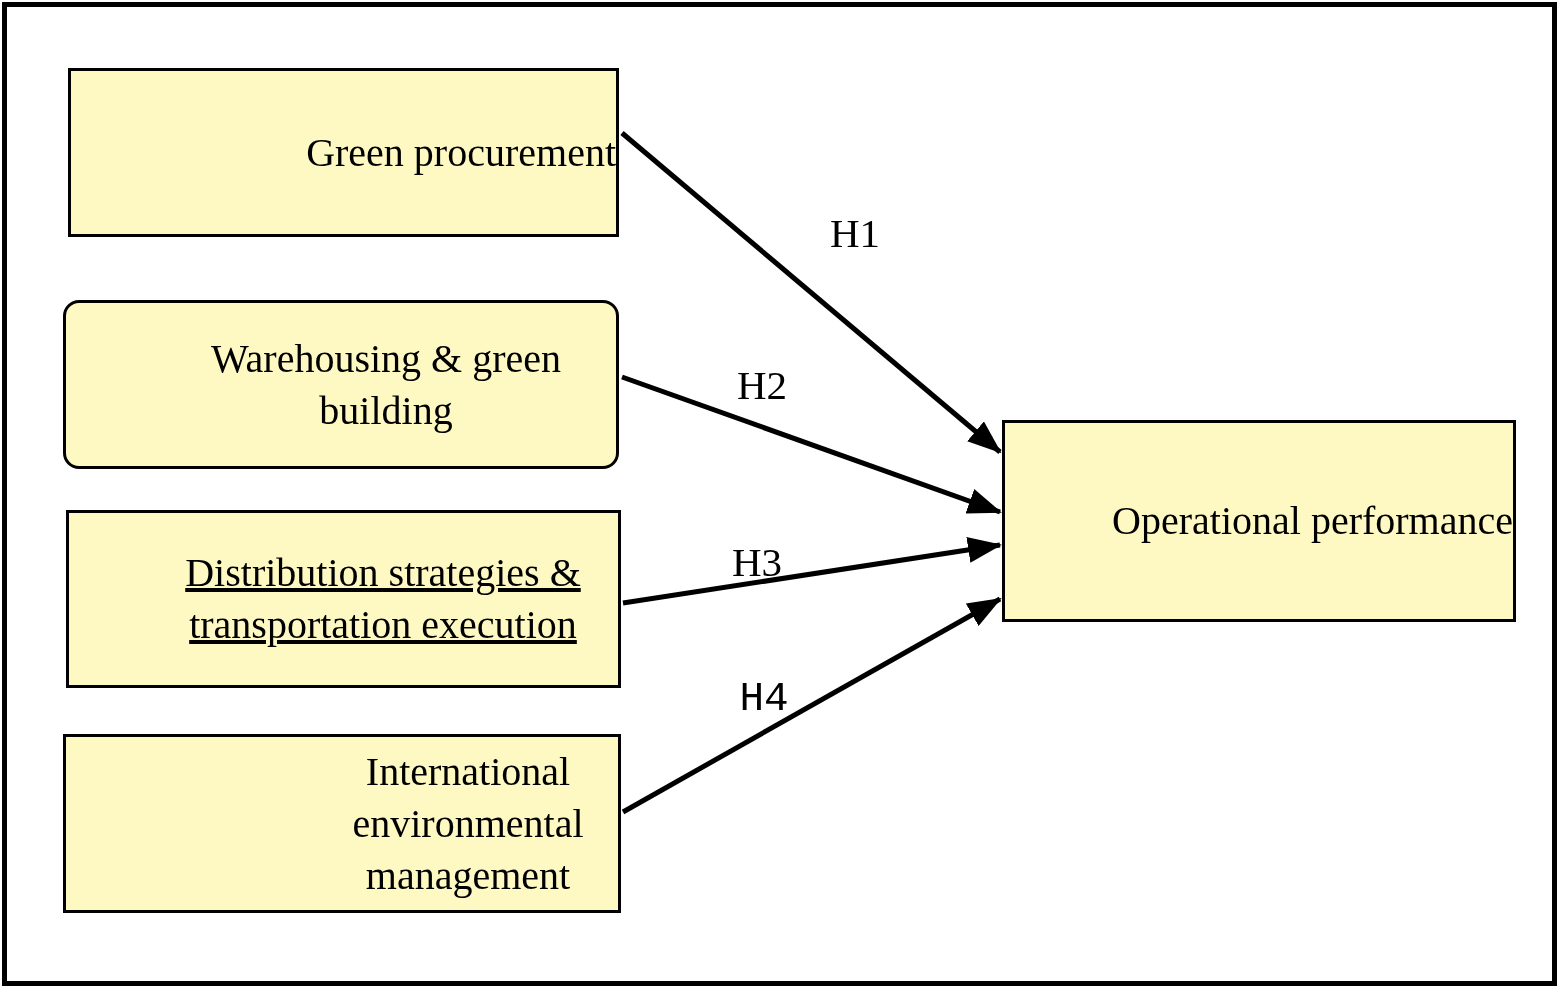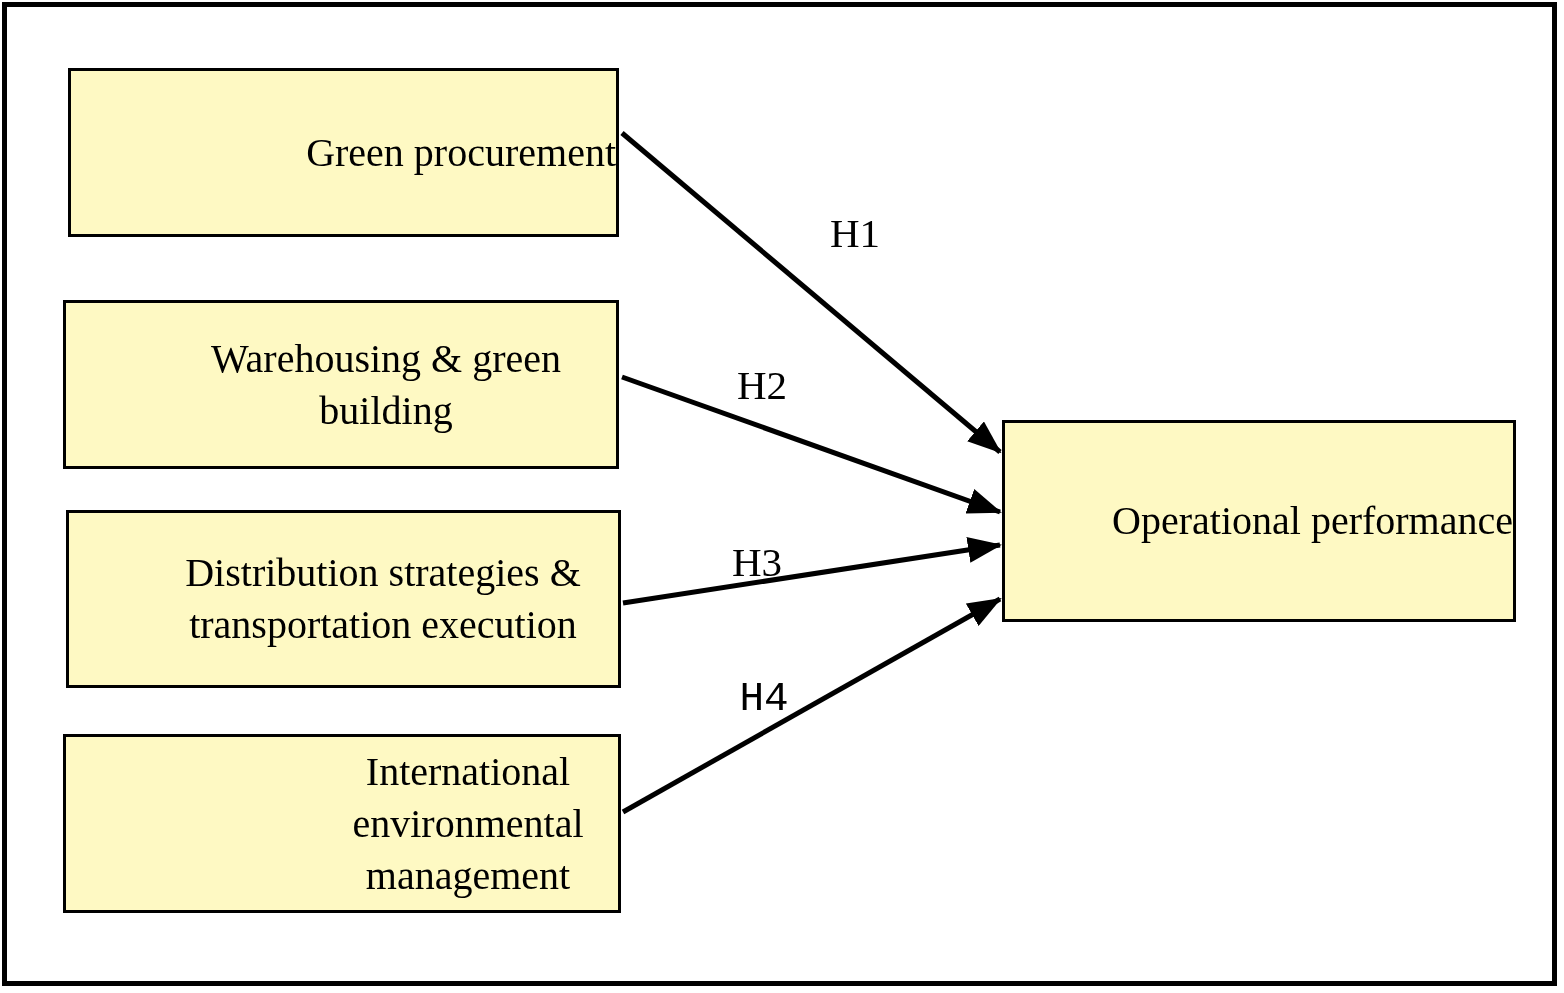--- a/index.html
+++ b/index.html
@@ -34,23 +34,23 @@
     box-sizing: border-box;
     display: flex;
     align-items: center;
     justify-content: flex-end;
     text-align: center;
     font-size: 40px;
     line-height: 1.3;
   }
   .box .lbl { display: inline-block; }
   #box-green        { left: 68px;   top: 68px;  width: 551px; height: 169px; }
-  #box-warehousing  { left: 63px;   top: 300px; width: 556px; height: 169px; }
+  #box-warehousing  { left: 63px;   top: 300px; width: 556px; height: 169px; border-radius: 16px; }
   #box-warehousing .lbl { max-width: 460px; }
-  #box-distribution { left: 66px;   top: 510px; width: 555px; height: 178px; }
+  #box-distribution { left: 66px;   top: 510px; width: 555px; height: 178px; text-decoration: underline; }
   #box-distribution .lbl { max-width: 470px; }
   #box-international{ left: 63px;   top: 734px; width: 558px; height: 179px; }
   #box-international .lbl { max-width: 300px; }
   #box-operational  { left: 1002px; top: 420px; width: 514px; height: 202px; }
   svg.arrows {
     position: absolute;
     left: 0; top: 0;
     width: 1564px;
     height: 993px;
     pointer-events: none;

